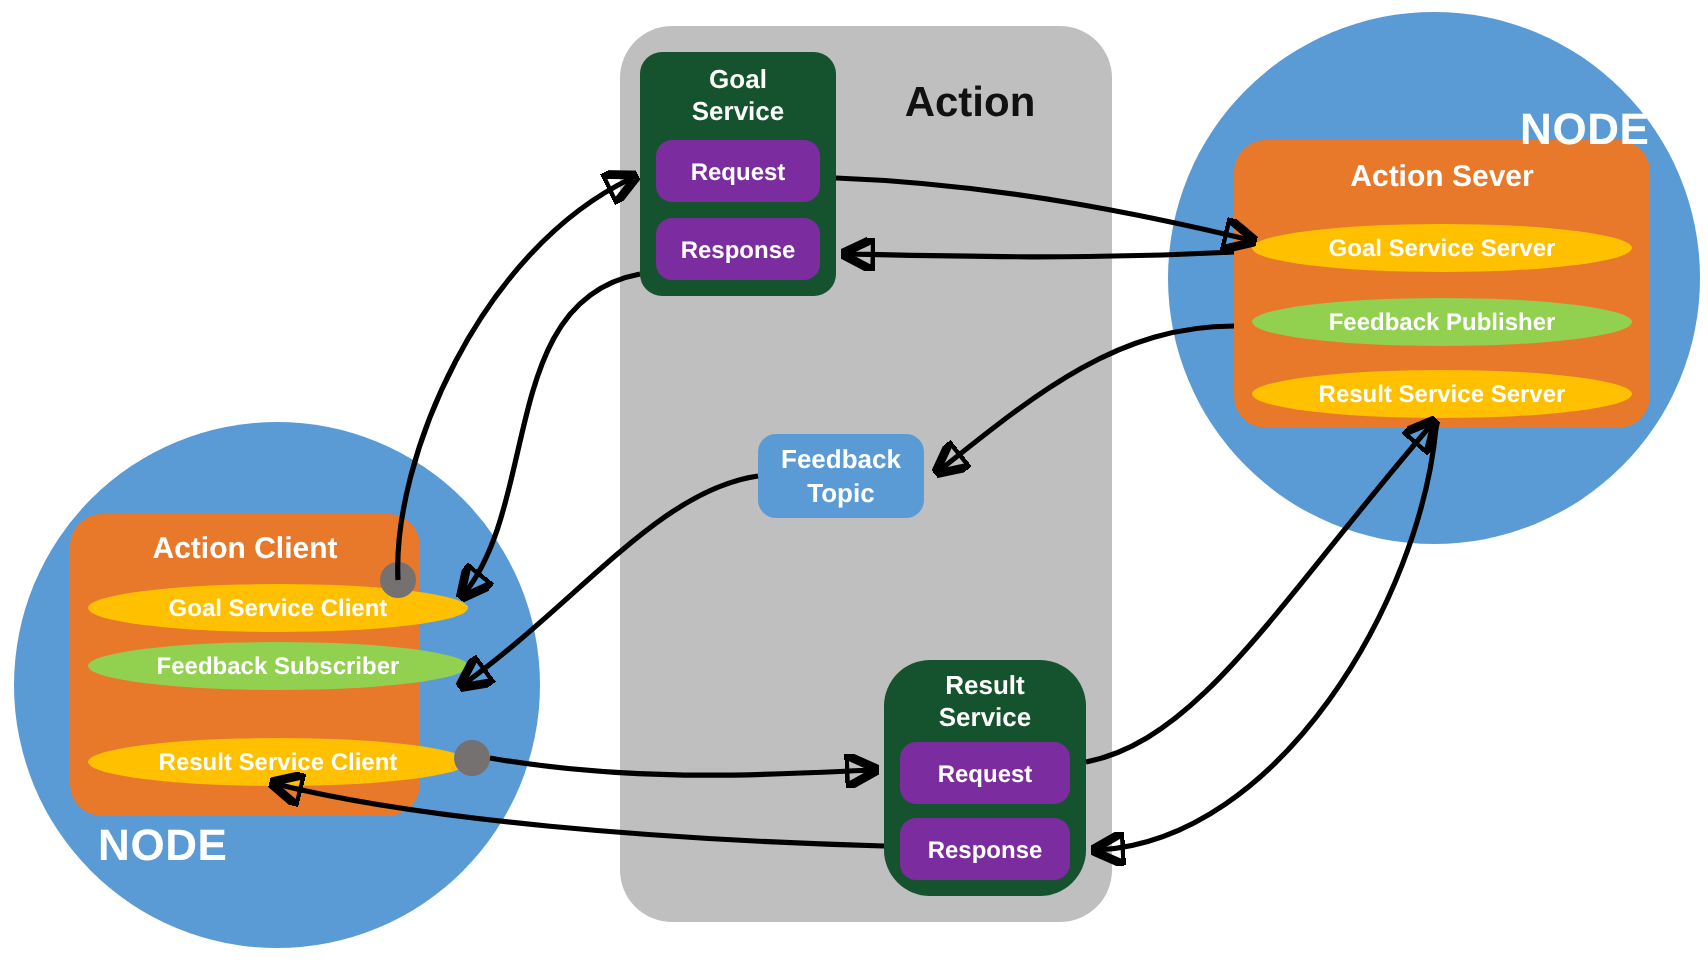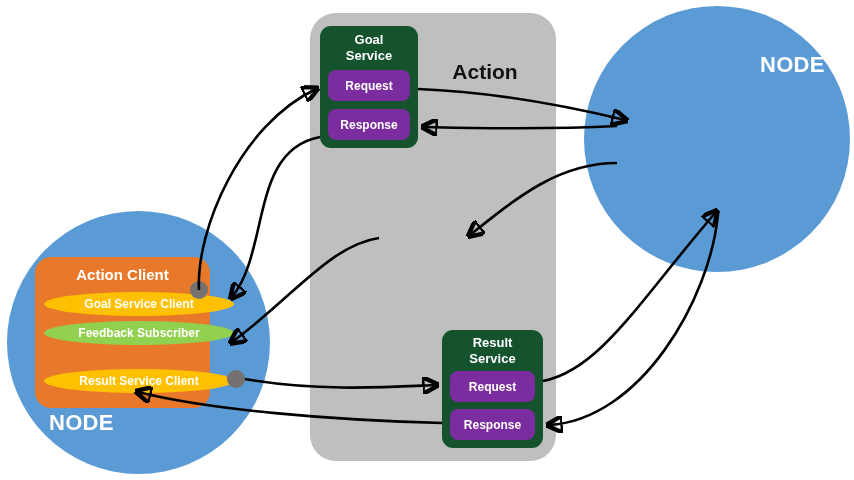--- a/index.html
+++ b/index.html
@@ -34,37 +34,55 @@
 </style>
 </head>
 <body>
 
 <div id="stage">
 
   <div class="circle" style="left:584px;top:6px;width:266px;height:266px;"></div>
   <div class="circle" style="left:7px;top:211px;width:263px;height:263px;"></div>
 
   <div class="action-panel" style="left:310px;top:13px;width:246px;height:448px;"></div>
-  <div class="action-title" style="left:430px;top:40px;width:110px;text-align:center;margin-top:20px;">Action</div>
+  <div class="action-title" style="left:430px;top:40px;width:110px;text-align:center;">Action</div>
 
   <div class="svc-box" style="left:320px;top:26px;width:98px;height:122px;">
     <div class="svc-title" style="top:6px;">Goal</div>
     <div class="svc-title" style="top:22px;">Service</div>
     <div class="msg" style="left:8px;top:44px;width:82px;height:31px;">Request</div>
     <div class="msg" style="left:8px;top:83px;width:82px;height:31px;">Response</div>
   </div>
 
+  <div class="topic-box" style="left:379px;top:217px;width:83px;height:42px;">
+    <div>
+      <div>Feedback</div>
+      <div>Topic</div>
+    </div>
+  </div>
 
-  <div class="svc-box" style="left:442px;top:330px;width:101px;height:118px;">
+  <div class="svc-box" style="left:442px;top:330px;width:101px;height:118px;border-radius:23px;">
     <div class="svc-title" style="top:5px;">Result</div>
     <div class="svc-title" style="top:21px;">Service</div>
     <div class="msg" style="left:8px;top:41px;width:85px;height:31px;">Request</div>
     <div class="msg" style="left:8px;top:79px;width:85px;height:31px;">Response</div>
   </div>
 
+  <div class="orange" style="left:617px;top:70px;width:208px;height:144px;">
+    <div class="orange-title" style="top:10px;">Action Sever</div>
+    <div class="pill y" style="left:9px;top:42px;width:190px;height:24px;">
+      <span>Goal Service Server</span>
+    </div>
+    <div class="pill g" style="left:9px;top:79px;width:190px;height:24px;">
+      <span>Feedback Publisher</span>
+    </div>
+    <div class="pill y" style="left:9px;top:115px;width:190px;height:24px;">
+      <span>Result Service Server</span>
+    </div>
+  </div>
   <div class="node-label" style="left:760px;top:52px;">NODE</div>
 
   <div class="orange" style="left:35px;top:257px;width:175px;height:151px;">
     <div class="orange-title" style="top:9px;">Action Client</div>
     <div class="pill y" style="left:9px;top:35px;width:190px;height:24px;">
       <span>Goal Service Client</span>
     </div>
     <div class="pill g" style="left:9px;top:64px;width:190px;height:24px;">
       <span>Feedback Subscriber</span>
     </div>

